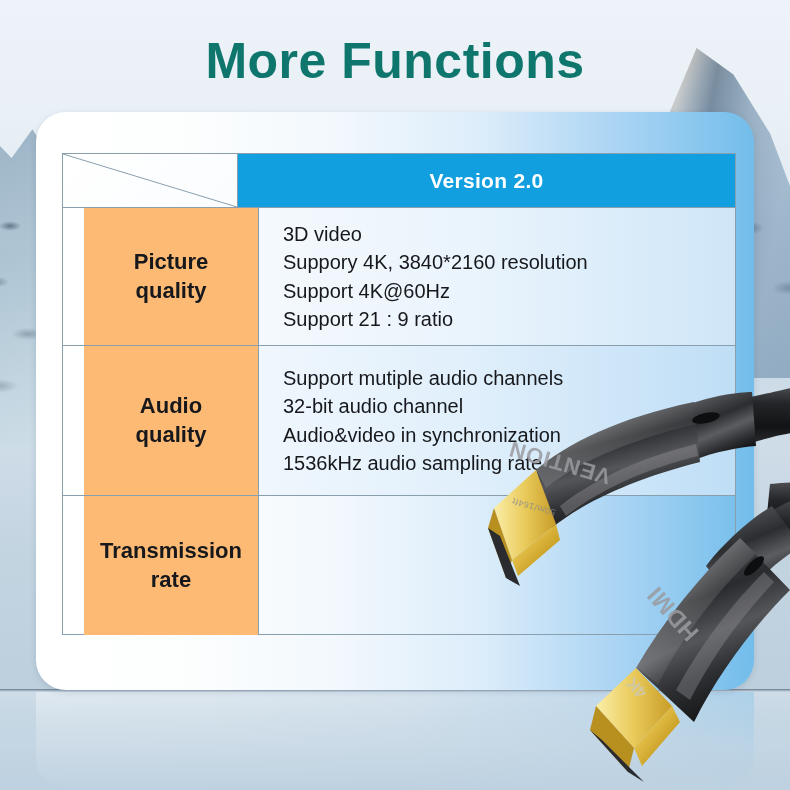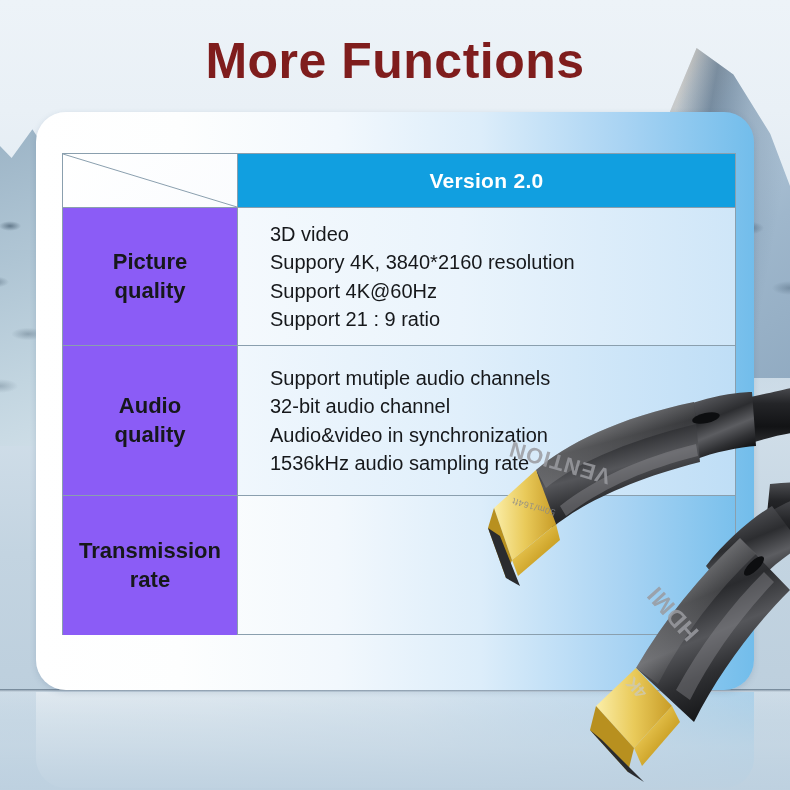--- a/index.html
+++ b/index.html
@@ -60,21 +60,21 @@
     opacity:.45;}
   .reflection .rpanel{position:absolute;left:0;top:-574px;width:718px;height:670px;
     transform:scaleY(-1);transform-origin:center;
     background:linear-gradient(90deg,#ffffff 0%,#fbfdfe 24%,#e9f3fb 52%,#b9dcf6 78%,#7cc2ee 100%);
     border-radius:30px;}
   .refl-fade{position:absolute;left:0;top:692px;width:790px;height:98px;
     background:linear-gradient(180deg,rgba(198,215,228,.15) 0%,rgba(198,215,228,.7) 55%,rgba(190,209,224,.95) 100%);}
 
   
   .title{position:absolute;left:0;top:32px;width:790px;text-align:center;
-    font-size:50px;font-weight:bold;color:#7f1d1d;letter-spacing:.5px;
+    font-size:50px;font-weight:bold;color:#0f766e;letter-spacing:.5px;
     font-family:"Liberation Sans","DejaVu Sans",sans-serif;}
 
   
   .panel{position:absolute;left:36px;top:112px;width:718px;height:578px;
     border-radius:30px;
     background:linear-gradient(90deg,#ffffff 0%,#fdfefe 20%,#f2f8fd 42%,#dcedfa 62%,#a8d3f3 82%,#72bdeb 100%);
     box-shadow:0 2px 6px rgba(60,90,120,.18);}
 
   
   .table{position:absolute;left:62px;top:153px;width:674px;height:482px;
@@ -82,25 +82,25 @@
   .row{display:flex;box-sizing:border-box;}
   .row.hdr{height:53px;}
   .row.r1{height:138px;}
   .row.r2{height:150px;}
   .row.r3{height:140px;gap:37px;}
   .rowline{border-top:1px solid #8a9fae;}
 
   .cell-label{width:175px;box-sizing:border-box;border-right:1px solid #8a9fae;
     display:flex;align-items:center;justify-content:center;text-align:center;
     color:#16181b;font-weight:bold;font-size:22px;line-height:1.28;}
-  .cell-label.lab{background:#8b5cf6;}
+  .cell-label.lab{background:#fdba74;margin-left:21px;}
   .cell-corner{position:relative;background:linear-gradient(135deg,#ffffff 0%,#fafcfe 100%);}
   .cell-corner svg{position:absolute;left:0;top:0;width:100%;height:100%;}
   .cell-value{flex:1;box-sizing:border-box;display:flex;align-items:center;
-    padding-left:32px;color:#16181b;font-size:20px;line-height:1.42;}
+    padding-left:24px;color:#16181b;font-size:20px;line-height:1.42;}
   .cell-value.v1{background:linear-gradient(90deg,#f4f9fd 0%,#eaf4fc 45%,#cfe6f8 100%);}
   .cell-value.v2{background:linear-gradient(90deg,#f0f7fd 0%,#e0effb 45%,#bfdef6 100%);}
   .cell-value.v3{background:linear-gradient(90deg,#eef6fd 0%,#e6f2fc 45%,#cbe4f8 100%);}
   .cell-version{flex:1;box-sizing:border-box;background:#119fe0;
     display:flex;align-items:center;justify-content:center;
     color:#ffffff;font-weight:bold;font-size:21px;letter-spacing:.3px;}
   .lines{white-space:pre-line;}
 
   
   .cable{position:absolute;left:0;top:0;width:790px;height:790px;pointer-events:none;}

